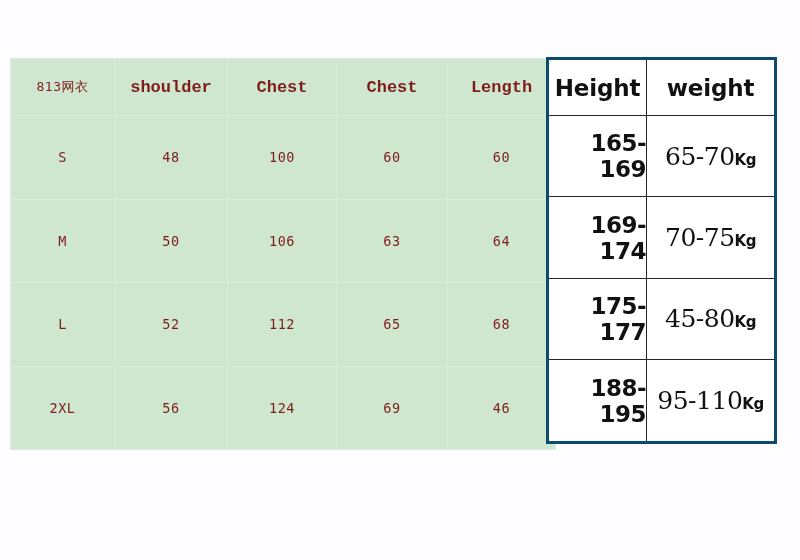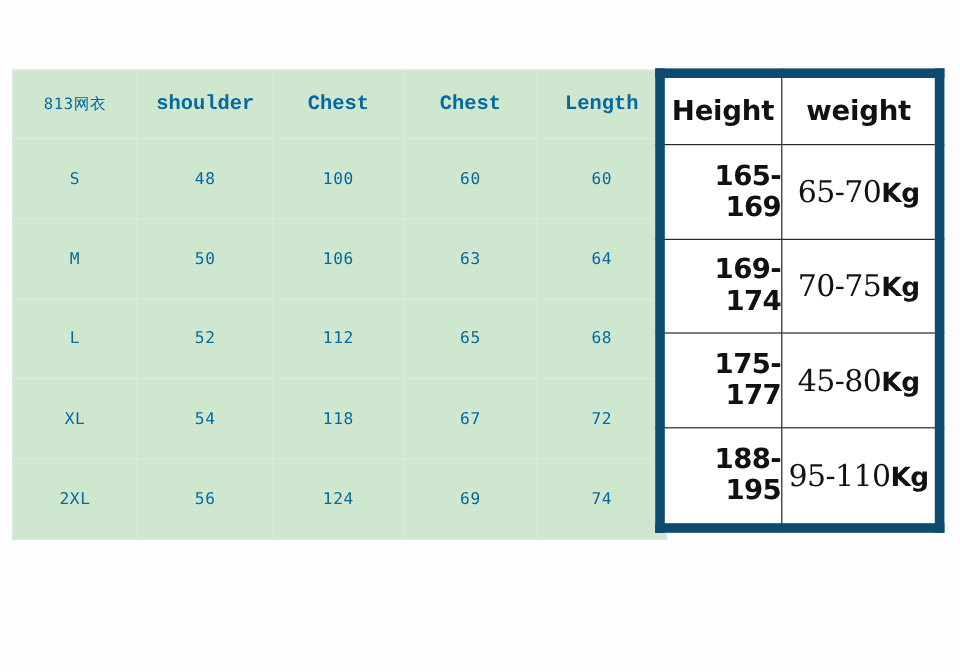--- a/index.html
+++ b/index.html
@@ -29,21 +29,21 @@
     width: 540px;
     height: 392px;
     background: #cfe7cf;
     border-collapse: collapse;
     table-layout: fixed;
   }
   .size-table td {
     border: 1px solid #dcecdc;
     text-align: center;
     vertical-align: middle;
-    color: #0369a1;
+    color: #7f1d1d;
     padding: 0;
     height: 56px;
   }
   .size-table .col-size   { width: 103px; }
   .size-table .col-sh     { width: 112px; }
   .size-table .col-ch     { width: 108px; }
   .size-table .col-sl     { width: 110px; }
   .size-table .col-le     { width: 107px; }
 
   .size-table thead td {
@@ -66,21 +66,21 @@
   
   .hw-table {
     position: absolute;
     left: 546px;
     top: 57px;
     width: 224px;
     height: 387px;
     background: #ffffff;
     border-collapse: collapse;
     table-layout: fixed;
-    border: 8px solid #0c4a6e;
+    border: 3px solid #0c4a6e;
   }
   .hw-table td {
     border: 1.5px solid #262626;
     text-align: center;
     vertical-align: middle;
     padding: 0;
     height: 55px;
     color: #111111;
   }
   .hw-table .col-h { width: 97px; }
@@ -101,21 +101,21 @@
   }
   .hw-table tbody td.w-cell {
     font-family: "DejaVu Serif", serif;
     font-size: 25px;
     letter-spacing: -0.5px;
     white-space: nowrap;
   }
   .hw-table tbody td.w-cell .unit {
     font-family: "DejaVu Sans", sans-serif;
     font-weight: bold;
-    font-size: 22px;
+    font-size: 15px;
   }
 </style>
 </head>
 <body>
 
 <div id="canvas">
 
   <table class="size-table">
     <thead>
       <tr>
@@ -142,32 +142,25 @@
         <td>64</td>
       </tr>
       <tr>
         <td>L</td>
         <td>52</td>
         <td>112</td>
         <td>65</td>
         <td>68</td>
       </tr>
       <tr>
-        <td>XL</td>
-        <td>54</td>
-        <td>118</td>
-        <td>67</td>
-        <td>72</td>
-      </tr>
-      <tr>
         <td>2XL</td>
         <td>56</td>
         <td>124</td>
         <td>69</td>
-        <td>74</td>
+        <td>46</td>
       </tr>
     </tbody>
   </table>
 
   <table class="hw-table">
     <thead>
       <tr>
         <td class="col-h">Height</td>
         <td class="col-w">weight</td>
       </tr>

